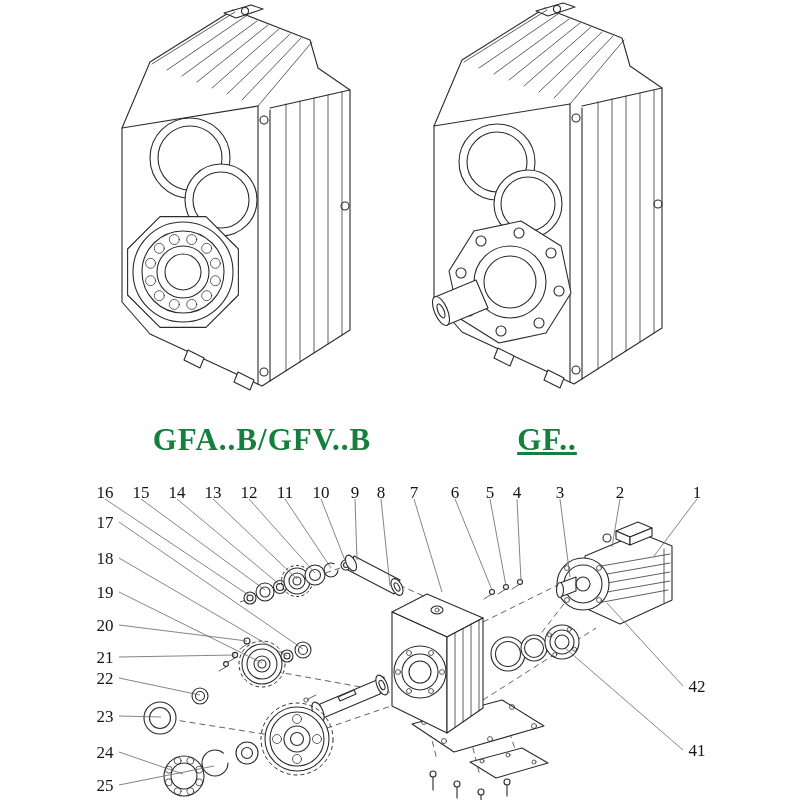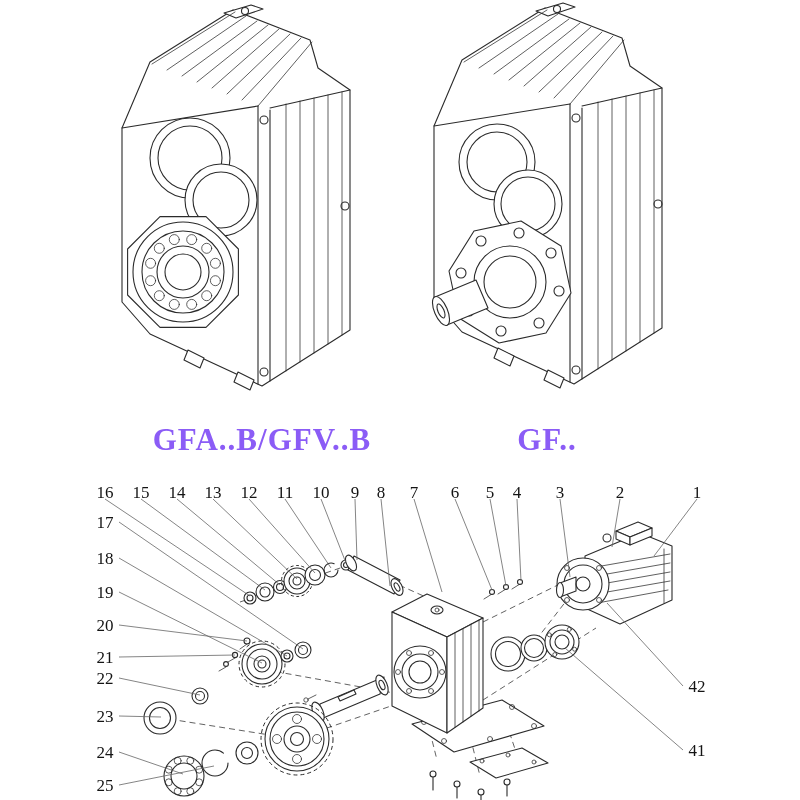--- a/index.html
+++ b/index.html
@@ -8,23 +8,23 @@
   svg#scene{position:absolute;left:0;top:0;}
   .w{fill:#ffffff;stroke:#2b2b2b;stroke-width:1.1;stroke-linejoin:round;stroke-linecap:round;}
   .ln{fill:none;stroke:#2b2b2b;stroke-width:1.1;stroke-linejoin:round;stroke-linecap:round;}
   .thin{stroke-width:0.75;}
   .dash{fill:none;stroke:#3a3a3a;stroke-width:0.8;stroke-dasharray:6 4;}
   .teeth{fill:none;stroke:#2b2b2b;stroke-width:1;}
   .leader{stroke:#666666;stroke-width:0.8;}
   .callout-num{font:17px "Liberation Serif",serif;fill:#141414;text-anchor:middle;}
   .model-label{position:absolute;top:419px;height:42px;line-height:42px;text-align:center;
                font-family:"Liberation Serif",serif;font-weight:700;font-size:31px;
-               letter-spacing:1px;color:#8b5cf6;}
+               letter-spacing:1px;color:#15803d;}
   #label-left{left:92px;width:340px;}
-  #label-right{left:462px;width:170px;}
+  #label-right{left:462px;width:170px;text-decoration:underline;}
 </style>
 </head>
 <body>
 
 <div class="page">
 
   <svg id="scene" width="800" height="800" viewBox="0 0 800 800">
 
     <g>
       <path class="w" d="M233,10 L310,40 L318,68 L350,90 L350,330 L262,386 L150,334 L122,302 L122,128 L150,62 Z"></path>

